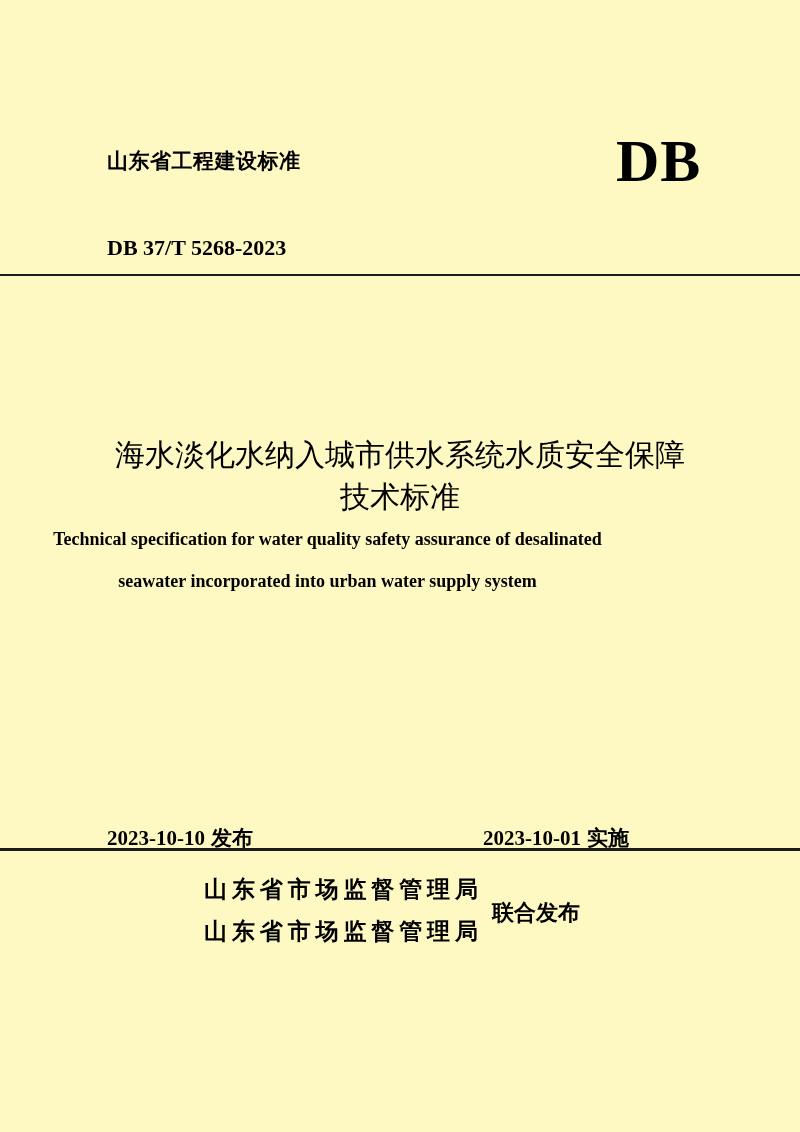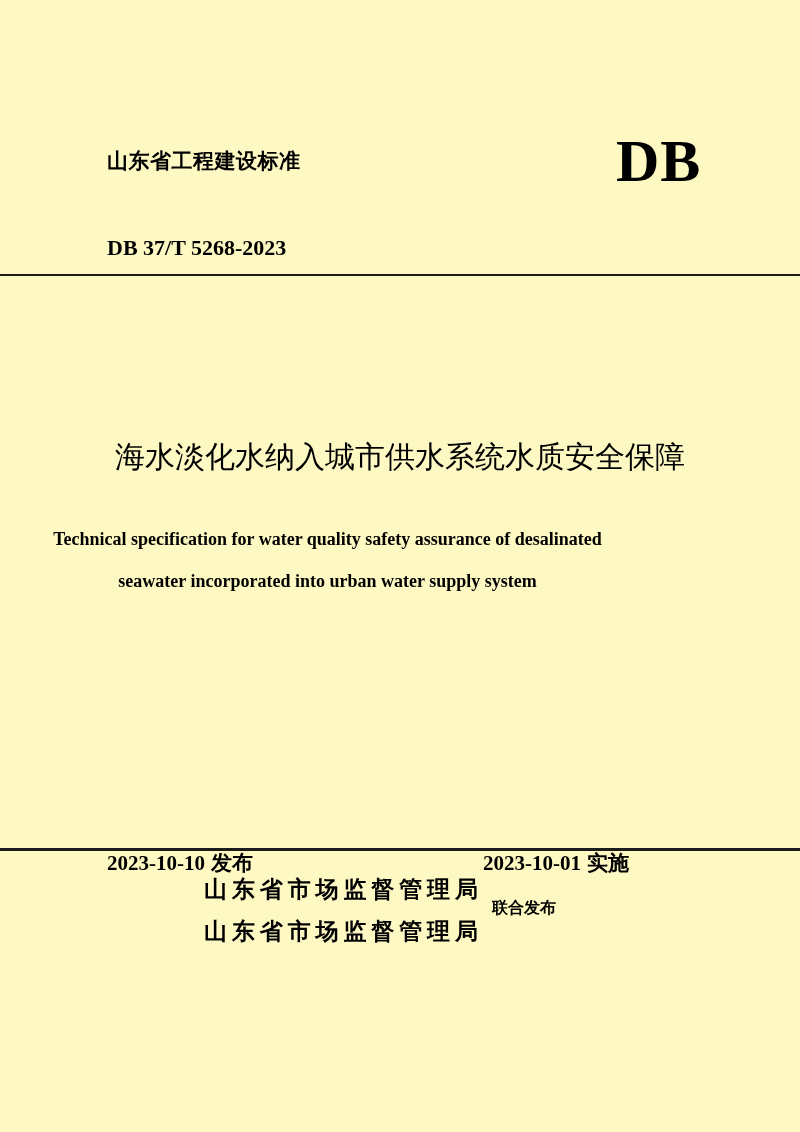--- a/index.html
+++ b/index.html
@@ -48,35 +48,35 @@
   }
   
   .title-zh {
     position: absolute;
     left: 0; top: 436px;
     width: 800px;
     text-align: center;
     font-size: 30px;
     line-height: 42px;
     font-weight: normal;
-    font-family: Liberation Sans, sans-serif;
+    font-family: Liberation Mono, monospace;
   }
   .title-en-line1, .title-en-line2 {
     position: absolute;
     left: 0;
     width: 655px;
     text-align: center;
     font-size: 18px;
     font-weight: bold;
     font-family: "Liberation Serif", serif;
   }
   .title-en-line1 { top: 529px; }
   .title-en-line2 { top: 571px; }
   
-  .date-row { position: absolute; left: 0; top: 824px; width: 800px; height: 24px; margin-top: 25px; }
+  .date-row { position: absolute; left: 0; top: 824px; width: 800px; height: 24px; }
   .issue-date-group { position: absolute; left: 107px; top: 0; white-space: nowrap; }
   .implement-date-group { position: absolute; left: 483px; top: 0; white-space: nowrap; }
   .date-num {
     font-size: 21px;
     font-weight: bold;
     font-family: "Liberation Serif", serif;
   }
   .date-label {
     font-size: 21px;
     font-weight: bold;
@@ -99,40 +99,41 @@
     text-align: justify;
     text-align-last: justify;
     white-space: nowrap;
     text-justify: inter-character;
   }
   .publisher-line-1 { top: 876px; }
   .publisher-line-2 { top: 918px; }
   .joint-label {
     position: absolute;
     left: 492px; top: 898px;
-    font-size: 16px;
+    font-size: 22px;
     font-weight: bold;
     font-family: "Liberation Sans", sans-serif;
   }
 </style>
 </head>
 <body>
 
 <div class="page" style="background: #fef9c3; color: rgb(0, 0, 0);">
 
   <div class="category-label">山东省工程建设标准</div>
 
   <div class="db-logo">DB</div>
 
   <div class="standard-code">DB 37/T 5268-2023</div>
 
   <div class="rule-top" style="background: rgb(28, 28, 28);"></div>
 
   <div class="title-zh">
     <div>海水淡化水纳入城市供水系统水质安全保障</div>
+    <div>技术标准</div>
   </div>
 
   <div class="title-en-line1">Technical specification for water quality safety assurance of desalinated</div>
   <div class="title-en-line2">seawater incorporated into urban water supply system</div>
 
   <div class="date-row">
     <div class="issue-date-group">
       <span class="date-num">2023-10-10</span><span class="date-label">发布</span>
     </div>
     <div class="implement-date-group">

